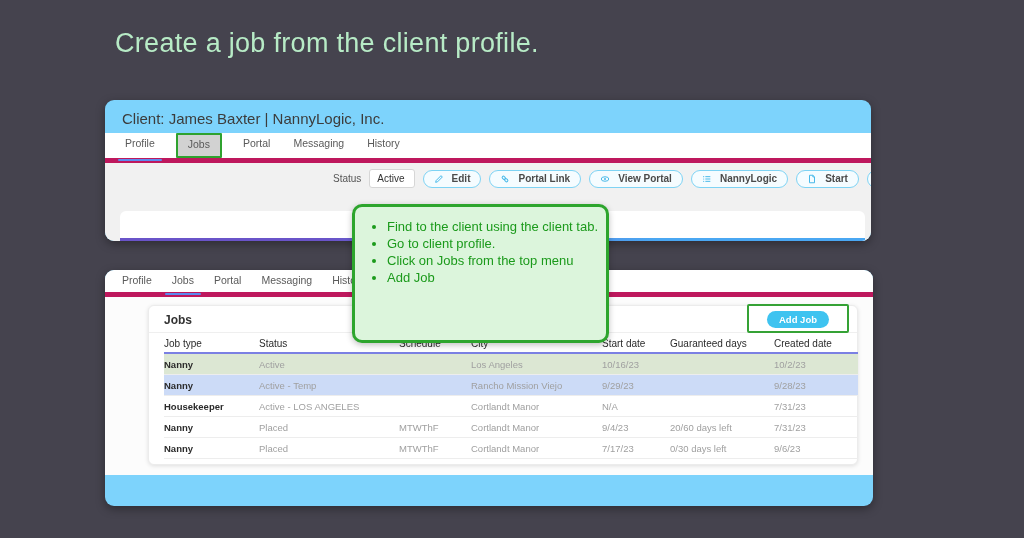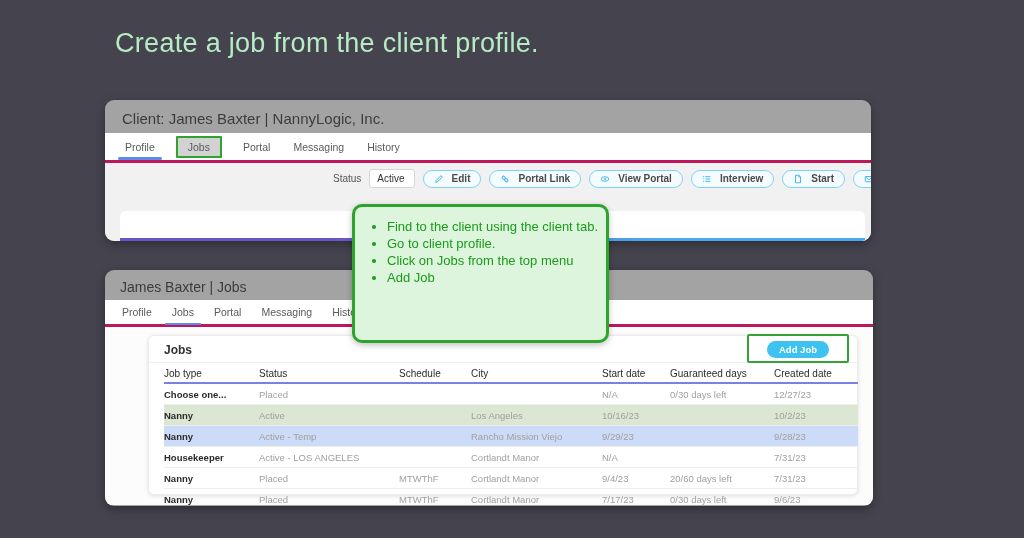--- a/index.html
+++ b/index.html
@@ -8,29 +8,29 @@
     background:#45434e;
     font-family:"Liberation Sans", sans-serif;
     position:relative;
     overflow:hidden;
   }
   .slide-title {
     position:absolute; left:115px; top:28px;
     font-size:27px; color:#b7ebc6; font-weight:400; letter-spacing:.3px;
   }
   .card {
-    position:absolute; background:#a3a3a3; border-radius:9px;
+    position:absolute; background:#7dd3fc; border-radius:9px;
     box-shadow:0 3px 10px rgba(0,0,0,.35); overflow:hidden;
   }
   
   .card1 { left:105px; top:100px; width:766px; height:141px; }
   .card1 .card-header { padding:10px 17px 6px; font-size:15px; color:#3c3c3c; }
   .tabs-row {
-    display:flex; align-items:center; gap:19px;
-    padding:0 0 0 18px; height:30px; border-bottom:3px solid #be185d;
+    display:flex; gap:19px;
+    padding:0 0 0 18px; height:30px; border-bottom:5px solid #be185d;
     background:#fff;
   }
   .tab { font-size:10.5px; color:#5a5a5a; position:relative; padding:4px 2px; cursor:default; }
   .tab.active::after {
     content:""; position:absolute; left:-5px; right:-5px; bottom:-3px;
     height:2.5px; background:#5b8bef; border-radius:2px;
   }
   .tab.tab-highlight {
     background:#d2d2d2; border:2px solid #2fa22f; padding:3px 10px; border-radius:1px;
   }
@@ -156,21 +156,21 @@
 
       <button class="pill-btn">
         <span class="pill-icon">
           <svg viewBox="0 0 12 12">
               <path d="M4 3.2h6M4 6h6M4 8.8h6"></path>
               <circle cx="2" cy="3.2" r=".7" fill="currentColor" stroke="none"></circle>
               <circle cx="2" cy="6" r=".7" fill="currentColor" stroke="none"></circle>
               <circle cx="2" cy="8.8" r=".7" fill="currentColor" stroke="none"></circle>
             </svg>
         </span>
-        <span>Interview</span>
+        <span>NannyLogic</span>
       </button>
 
       <button class="pill-btn">
         <span class="pill-icon">
           <svg viewBox="0 0 12 12">
               <path d="M3 1.5h4l2 2v7H3z"></path>
               <path d="M7 1.5v2h2"></path>
             </svg>
         </span>
         <span>Start</span>
@@ -194,21 +194,20 @@
 <div class="callout">
   <ul>
     <li>Find to the client using the client tab.</li>
     <li>Go to client profile.</li>
     <li>Click on Jobs from the top menu</li>
     <li>Add Job</li>
   </ul>
 </div>
 
 <div class="card card2">
-  <div class="card-header">James Baxter | Jobs</div>
 
   <div class="tabs-row" style="padding-left:15px; gap:16px; height:27px;">
     <div class="tab">Profile</div>
     <div class="tab active">Jobs</div>
     <div class="tab">Portal</div>
     <div class="tab">Messaging</div>
     <div class="tab">History</div>
   </div>
 
   <div class="card2-body">
@@ -226,29 +225,20 @@
             <th class="w1">Job type</th>
             <th class="w2">Status</th>
             <th class="w3">Schedule</th>
             <th class="w4">City</th>
             <th class="w5">Start date</th>
             <th class="w6">Guaranteed days</th>
             <th class="w7">Created date</th>
           </tr>
         </thead>
         <tbody>
-          <tr>
-            <td class="col-jobtype">Choose one...</td>
-            <td>Placed</td>
-            <td></td>
-            <td></td>
-            <td>N/A</td>
-            <td>0/30 days left</td>
-            <td>12/27/23</td>
-          </tr>
           <tr class="row-green">
             <td class="col-jobtype">Nanny</td>
             <td>Active</td>
             <td></td>
             <td>Los Angeles</td>
             <td>10/16/23</td>
             <td></td>
             <td>10/2/23</td>
           </tr>
           <tr class="row-blue">

